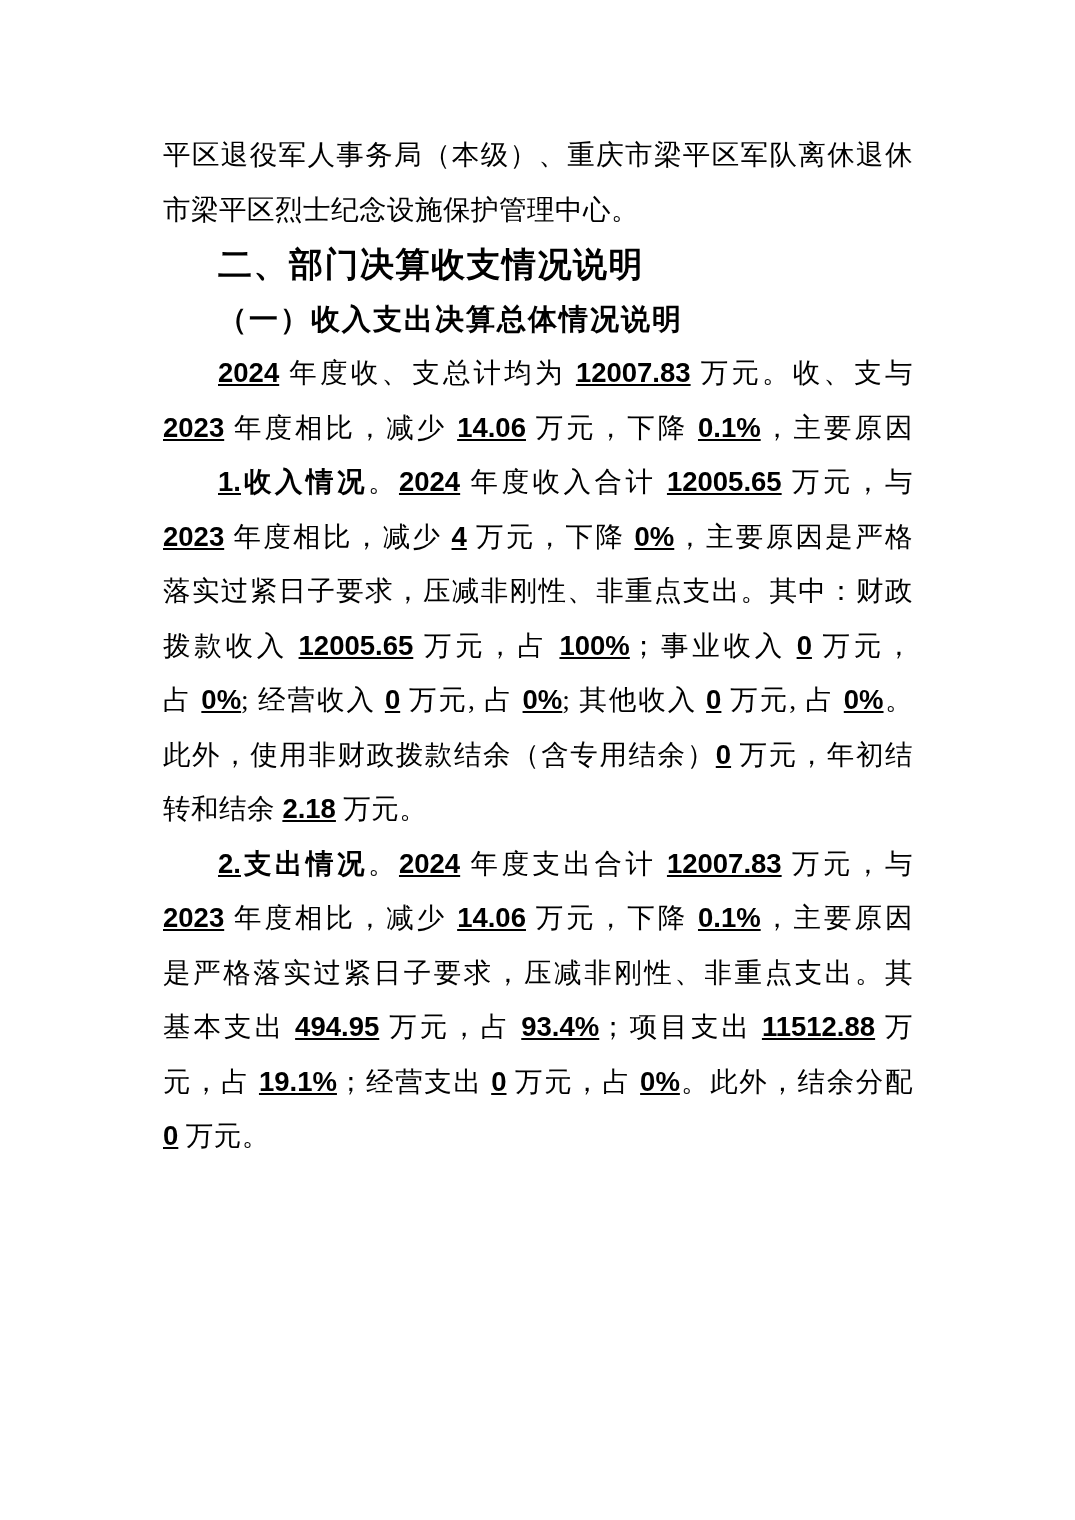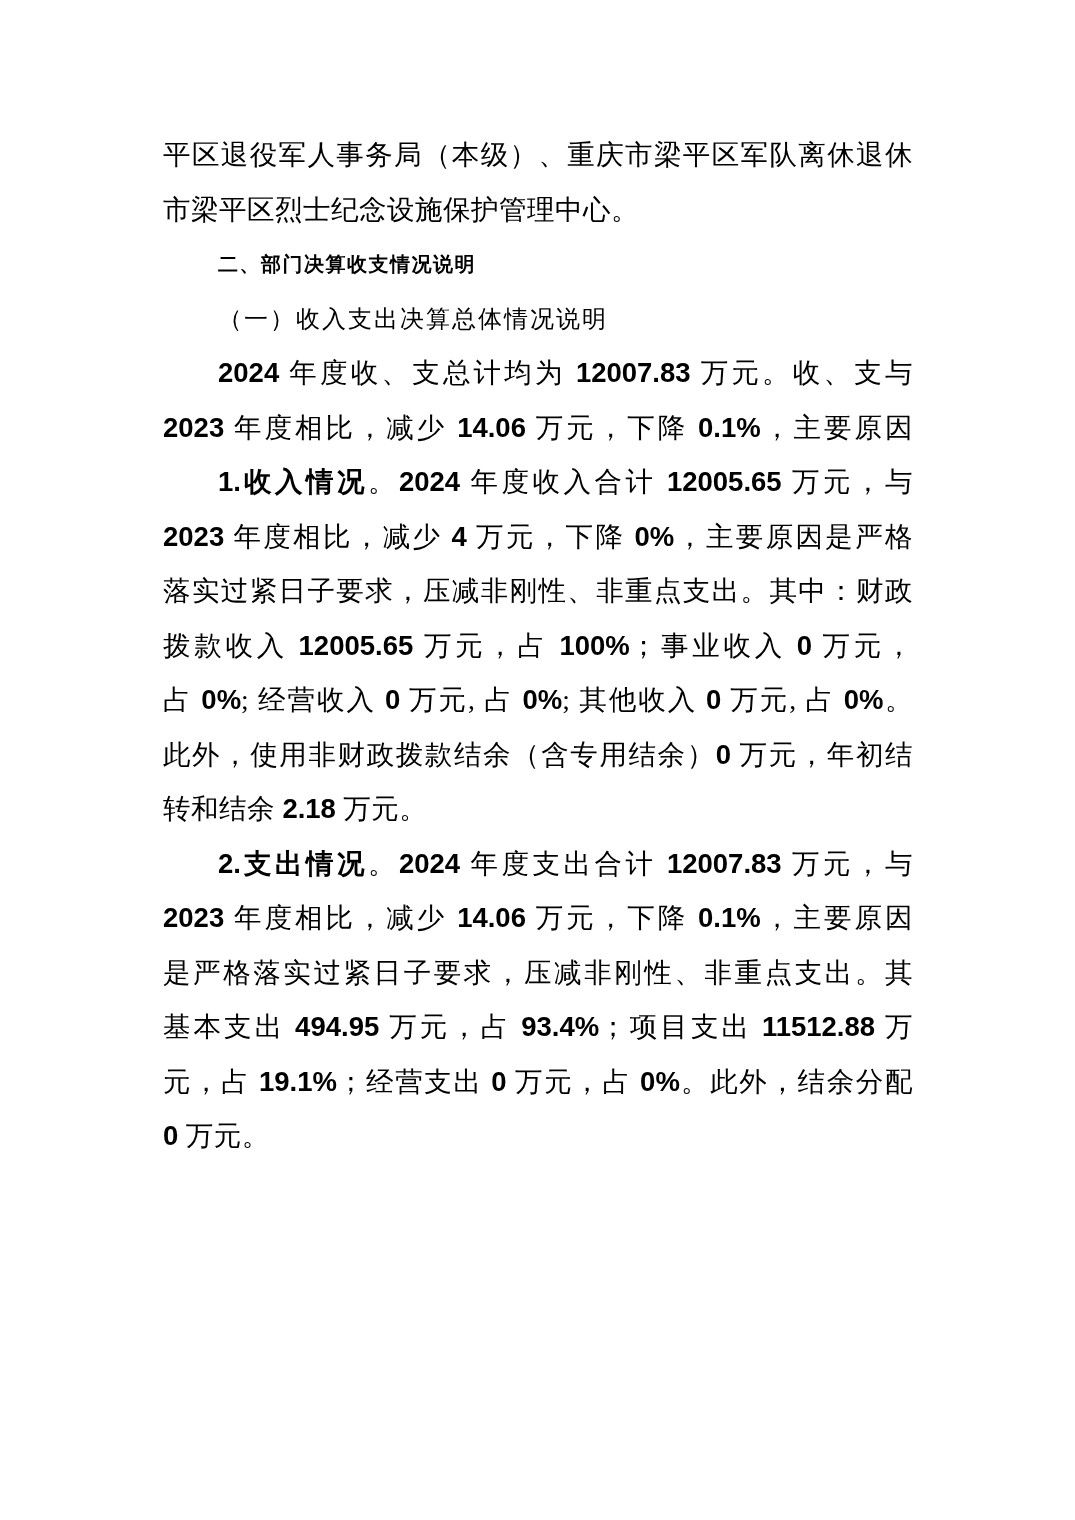--- a/index.html
+++ b/index.html
@@ -32,35 +32,36 @@
     overflow: hidden;
   }
   
   .line.j { text-align-last: justify; }
   
   .line.end { text-align-last: left; }
   
   .line.ind { text-indent: 55px; }
   .heading1 {
     font-weight: bold;
-    font-size: 20px;
+    font-size: 34px;
     font-family: "Liberation Sans", sans-serif;
     letter-spacing: 1.5px;
   }
   .heading2 {
-    font-weight: normal;
-    font-size: 24px;
+    font-weight: bold;
+    font-size: 29px;
     letter-spacing: 2px;
   }
   .lead { font-weight: bold; }
   
   .num {
     font-family: "Liberation Sans", sans-serif;
     font-weight: bold;
     letter-spacing: 0;
+    text-decoration: underline;
   }
   .footer {
     position: absolute;
     left: 0;
     top: 1390px;
     width: 100%;
     text-align: center;
     font-size: 21px;
     font-family: "Liberation Serif", serif;
     color: #1a1a1a;

